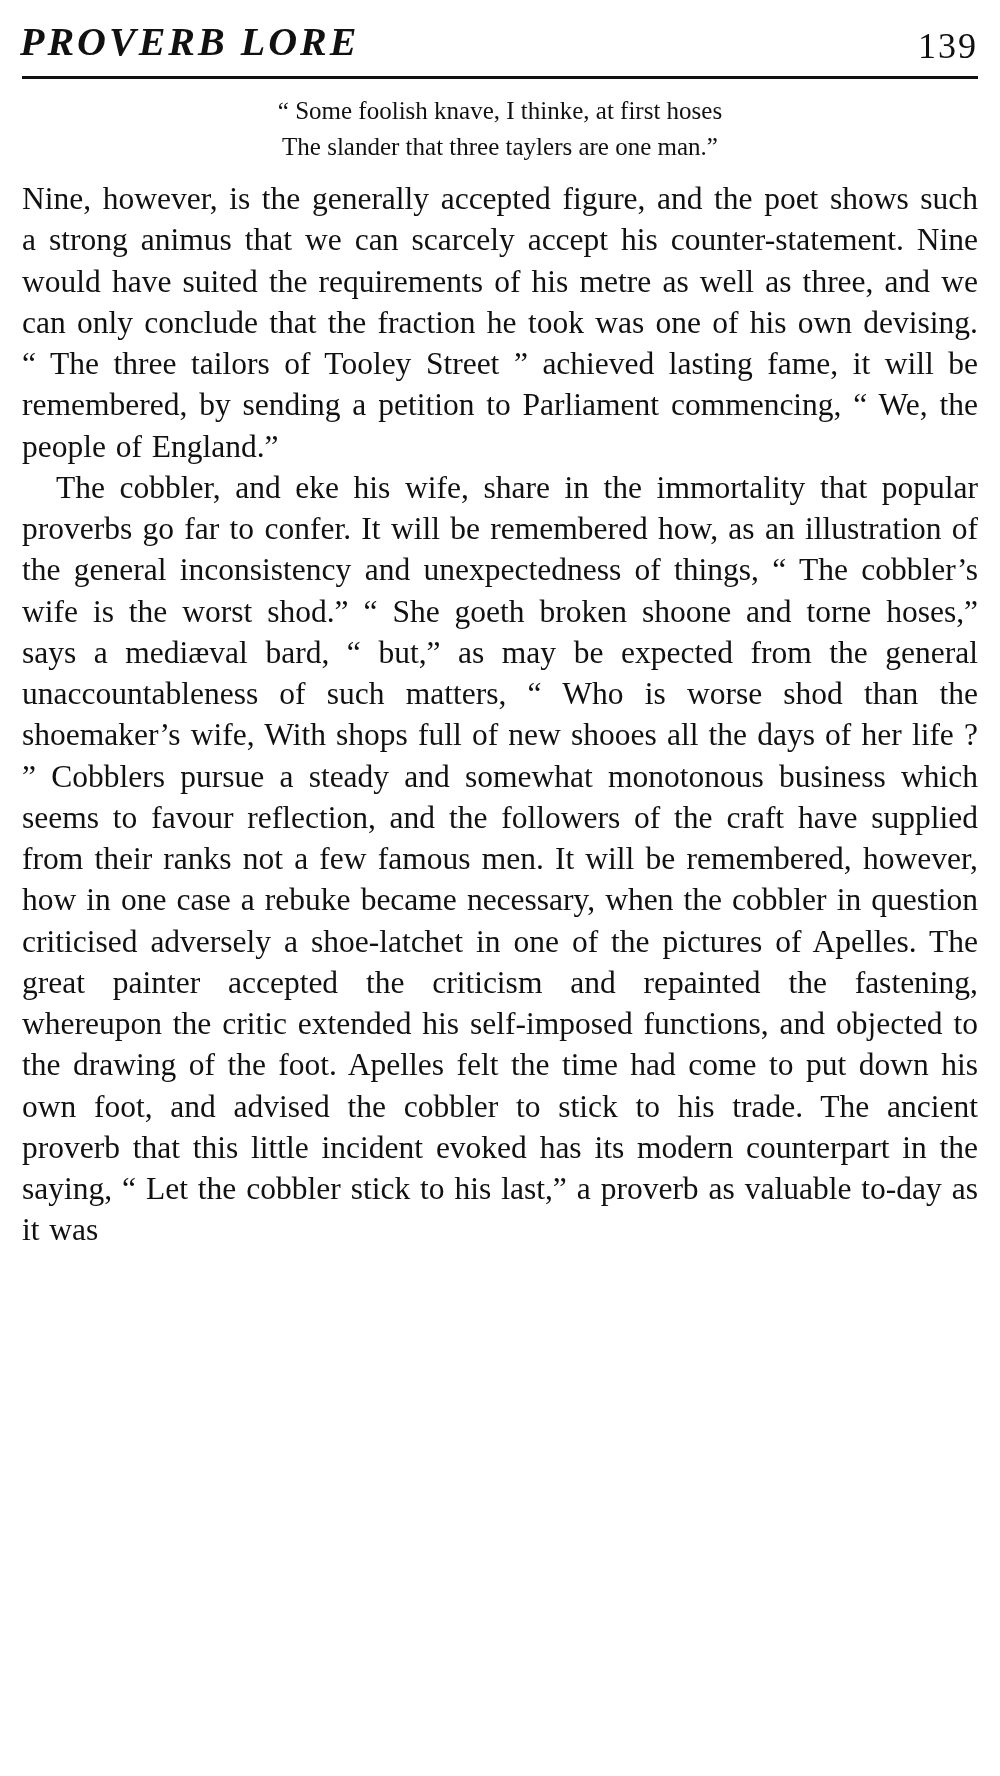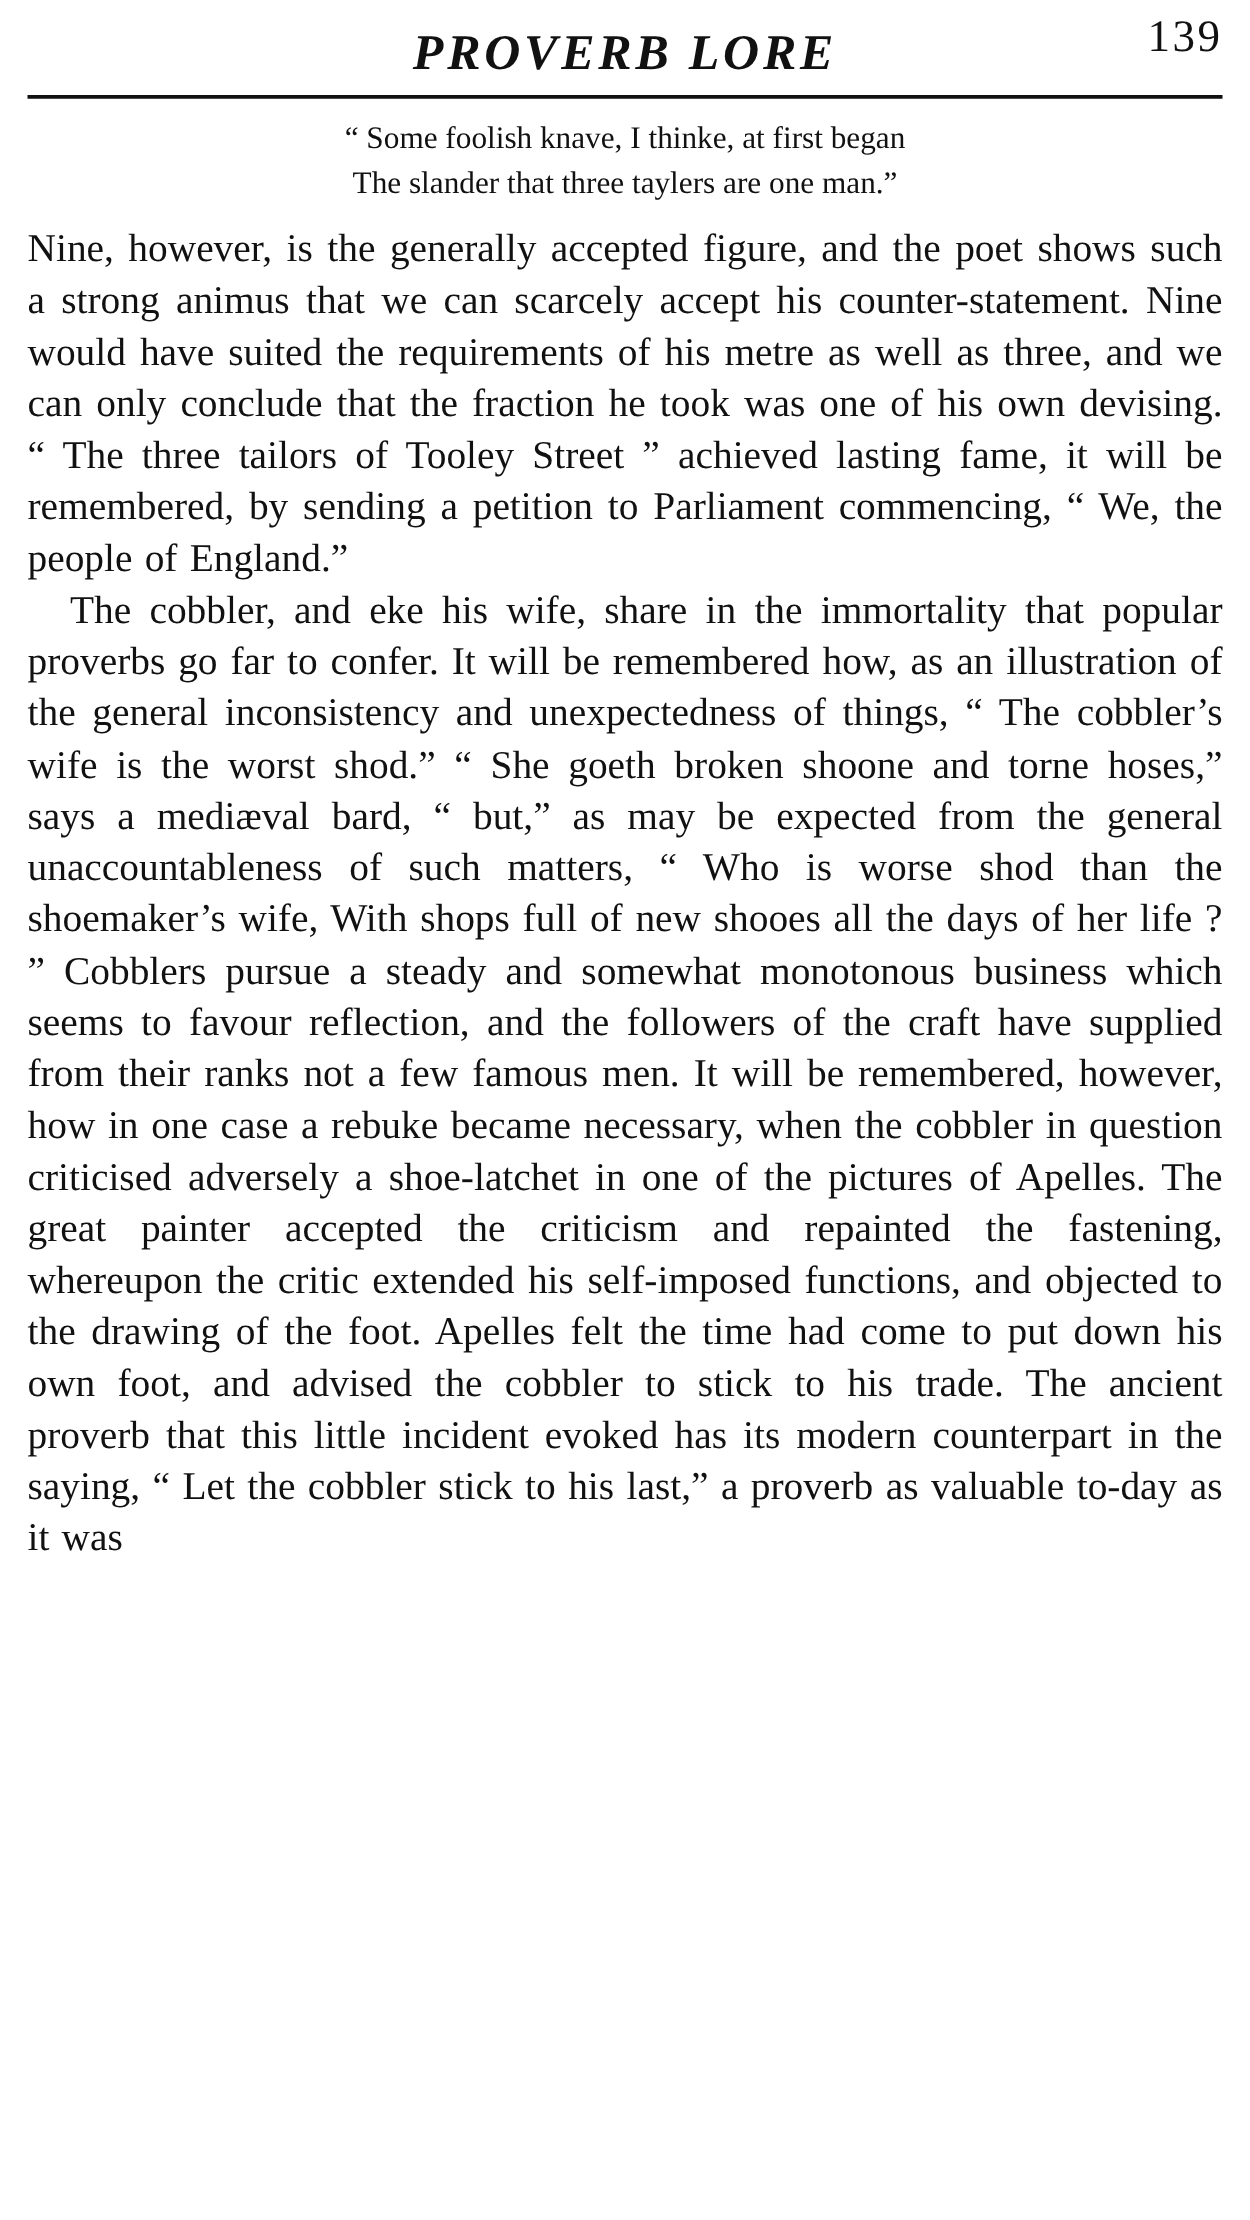--- a/index.html
+++ b/index.html
@@ -18,39 +18,38 @@
     position: relative;
     width: 1000px;
     height: 1776px;
     box-sizing: border-box;
     padding: 0;
   }
   .header {
     position: relative;
     display: flex;
     align-items: baseline;
-    justify-content: center;
     padding: 18px 20px 0 20px;
     height: 66px;
     box-sizing: border-box;
   }
   .running-title {
     font-family: "Liberation Serif", serif;
     font-style: italic;
     font-weight: bold;
     font-size: 40px;
     letter-spacing: 3px;
     color: #111;
     text-align: center;
     white-space: nowrap;
   }
   .folio {
     position: absolute;
     right: 22px;
-    top: 8px;
+    top: 25px;
     font-family: "Liberation Serif", serif;
     font-size: 36px;
     letter-spacing: 2px;
     color: #111;
   }
   .rule {
     margin: 10px 22px 0 22px;
     border: 0;
     border-top: 3px solid #111;
     height: 0;
@@ -96,21 +95,21 @@
 <div class="page">
 
   <div class="header">
     <div class="running-title">PROVERB LORE</div>
     <div class="folio">139</div>
   </div>
 
   <hr class="rule">
 
   <div class="verse">
-    <span class="vline">“ Some foolish knave, I thinke, at first began</span>
+    <span class="vline">“ Some foolish knave, I thinke, at first hoses</span>
     <span class="vline">The slander that three taylers are one man.”</span>
   </div>
 
   <div class="body-text">
     <p class="wide">Nine, however, is the generally accepted figure, and the poet shows such a strong animus that we can scarcely accept his counter-statement.  Nine would have suited the requirements of his metre as well as three, and we can only conclude that the fraction he took was one of his own devising.  “ The three tailors of Tooley Street ” achieved lasting fame, it will be remembered, by sending a petition to Parliament commencing, “ We, the people of England.”</p>
     <p class="wide indent">The cobbler, and eke his wife, share in the immortality that popular proverbs go far to confer.  It will be remembered how, as an illustration of the general inconsistency and unexpectedness of things, “ The cobbler’s wife is the worst shod.”  “ She goeth broken shoone and torne hoses,” says a mediæval bard, “ but,” as may be expected from the general unaccountableness of such matters, “ Who is worse shod than the shoemaker’s wife, With shops full of new shooes all the days of her life ? ”  Cobblers pursue a steady and somewhat monotonous business which seems to favour reflection, and the followers of the craft have supplied from their ranks not a few famous men.  It will be remembered, however, how in one case a rebuke became necessary, when the cobbler in question criticised adversely a shoe-latchet in one of the pictures of Apelles.  The great painter accepted the criticism and repainted the fastening, whereupon the critic extended his self-imposed functions, and objected to the drawing of the foot.  Apelles felt the time had come to put down his own foot, and advised the cobbler to stick to his trade.  The ancient proverb that this little incident evoked has its modern counterpart in the saying, “ Let the cobbler stick to his last,” a proverb as valuable to-day as it was</p>
   </div>
 
 </div>
 

